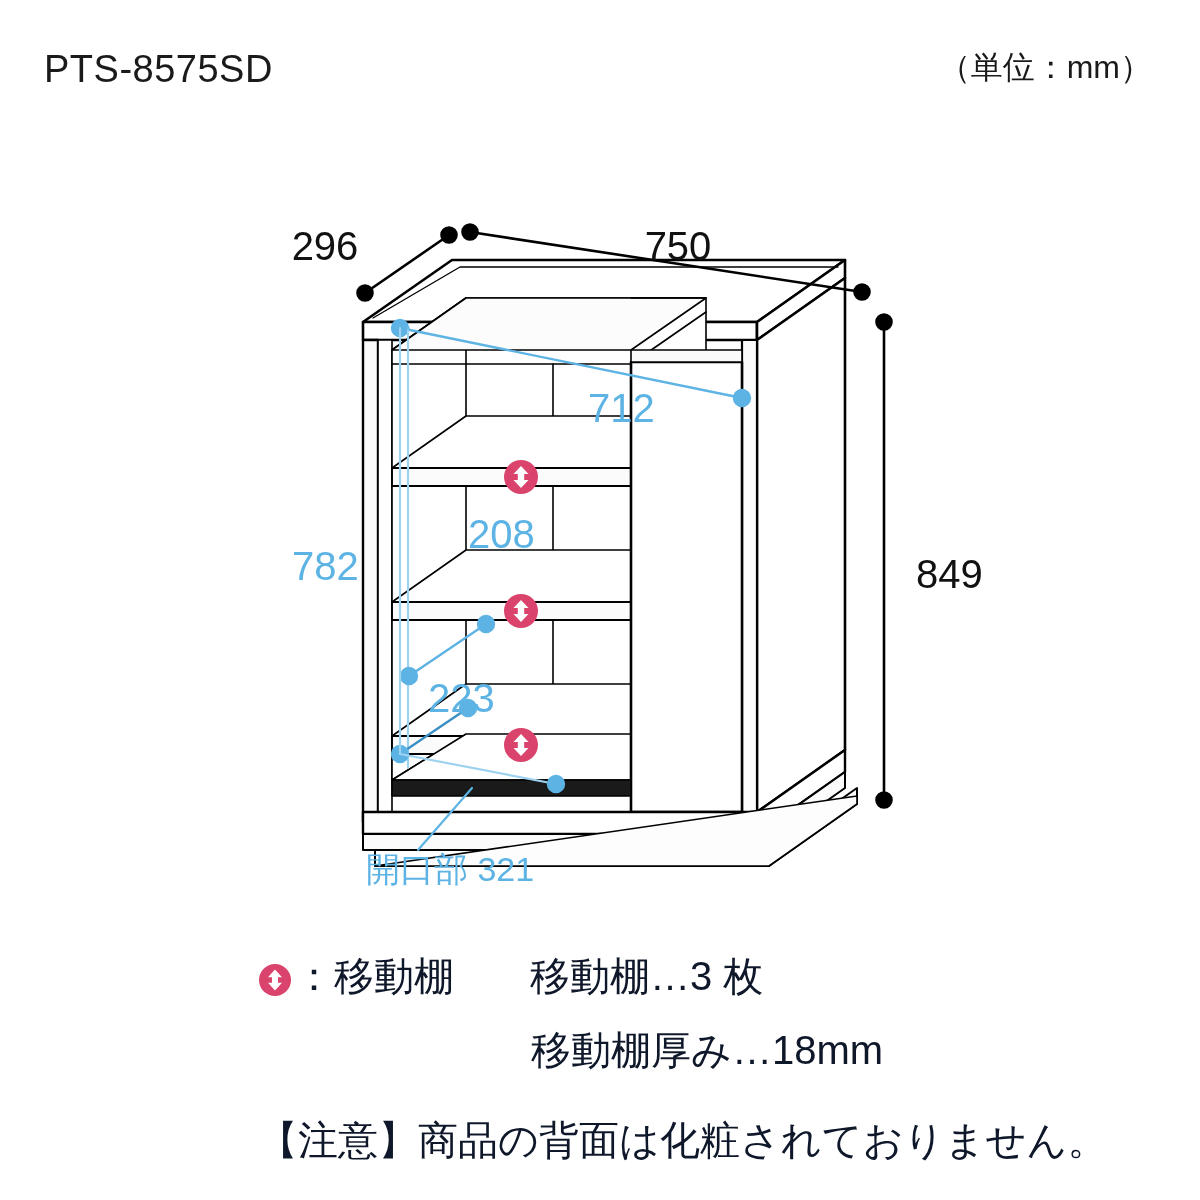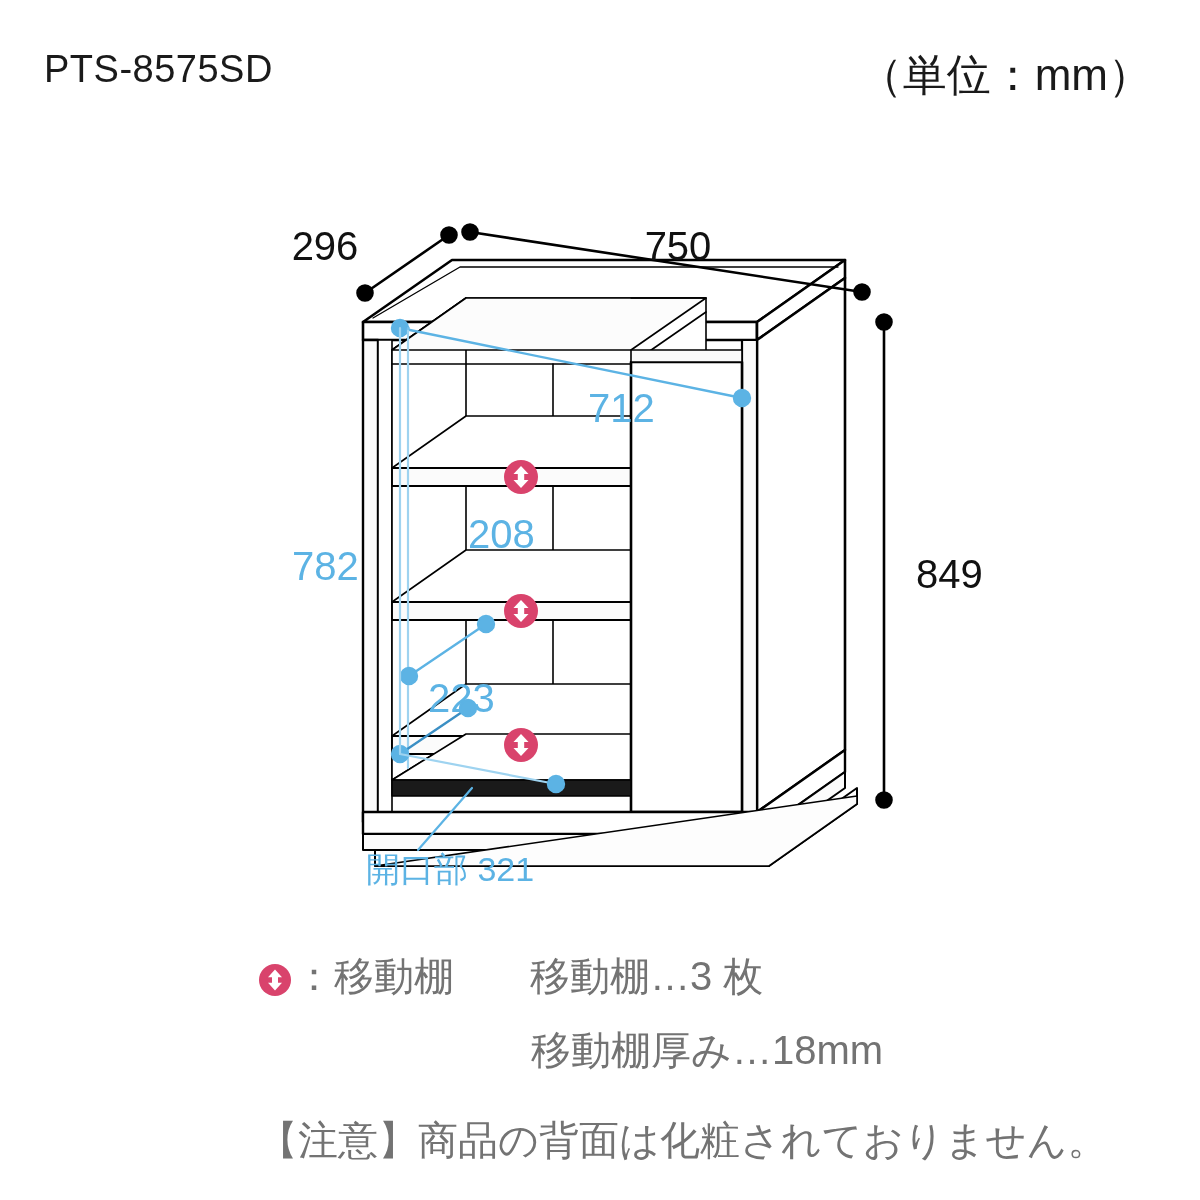--- a/index.html
+++ b/index.html
@@ -11,32 +11,32 @@
   .page{position:relative;width:1200px;height:1200px;}
 
   
   .hdr-model{
     position:absolute;left:44px;top:48px;
     font-size:38px;letter-spacing:.5px;color:#1a1a1a;
     font-weight:400;white-space:nowrap;
   }
   .hdr-unit{
     position:absolute;right:48px;top:46px;
-    font-size:44px;color:#1a1a1a;font-weight:400;white-space:nowrap;
+    font-size:32px;color:#1a1a1a;font-weight:400;white-space:nowrap;
   }
 
   
   .drawing{position:absolute;left:0;top:150px;width:956px;height:760px;}
   svg{display:block;}
 
   
   .notes{position:absolute;left:0;top:945px;width:1200px;}
   .note-line{
     position:relative;font-size:40px;line-height:1.0;
-    color:#737373;white-space:nowrap;
+    color:#0f172a;white-space:nowrap;
   }
   .note-l1{margin-left:258px;height:62px;display:flex;align-items:center;}
   .note-l2{margin-left:258px;height:62px;display:flex;align-items:center;margin-top:12px;justify-content:center;}
   .note-l3{margin-left:258px;height:62px;display:flex;align-items:center;margin-top:28px;}
   .legend-icon{
     display:inline-block;width:34px;height:34px;margin-right:2px;
     position:relative;top:4px;flex:0 0 auto;
   }
   .gap-wide{display:inline-block;width:76px;}
   .gap-mid{display:inline-block;width:44px;}

